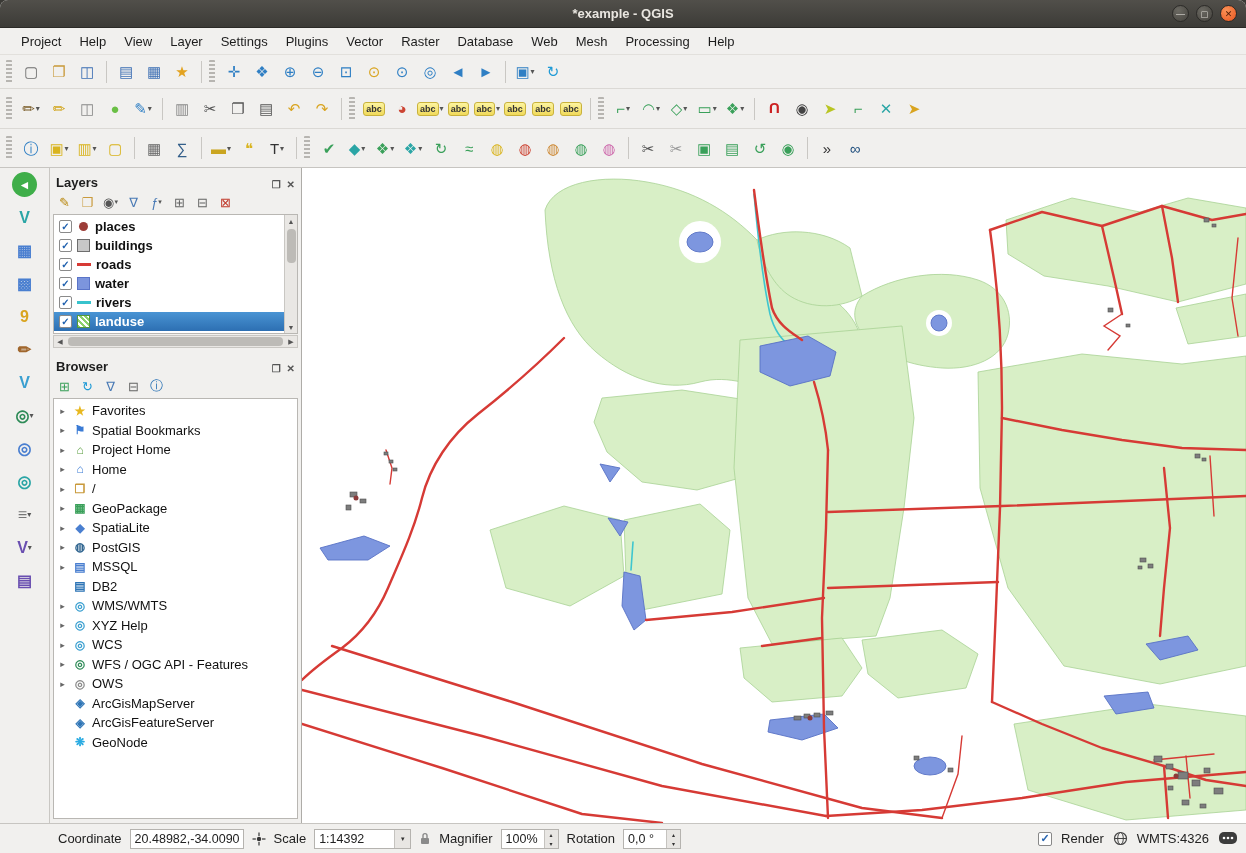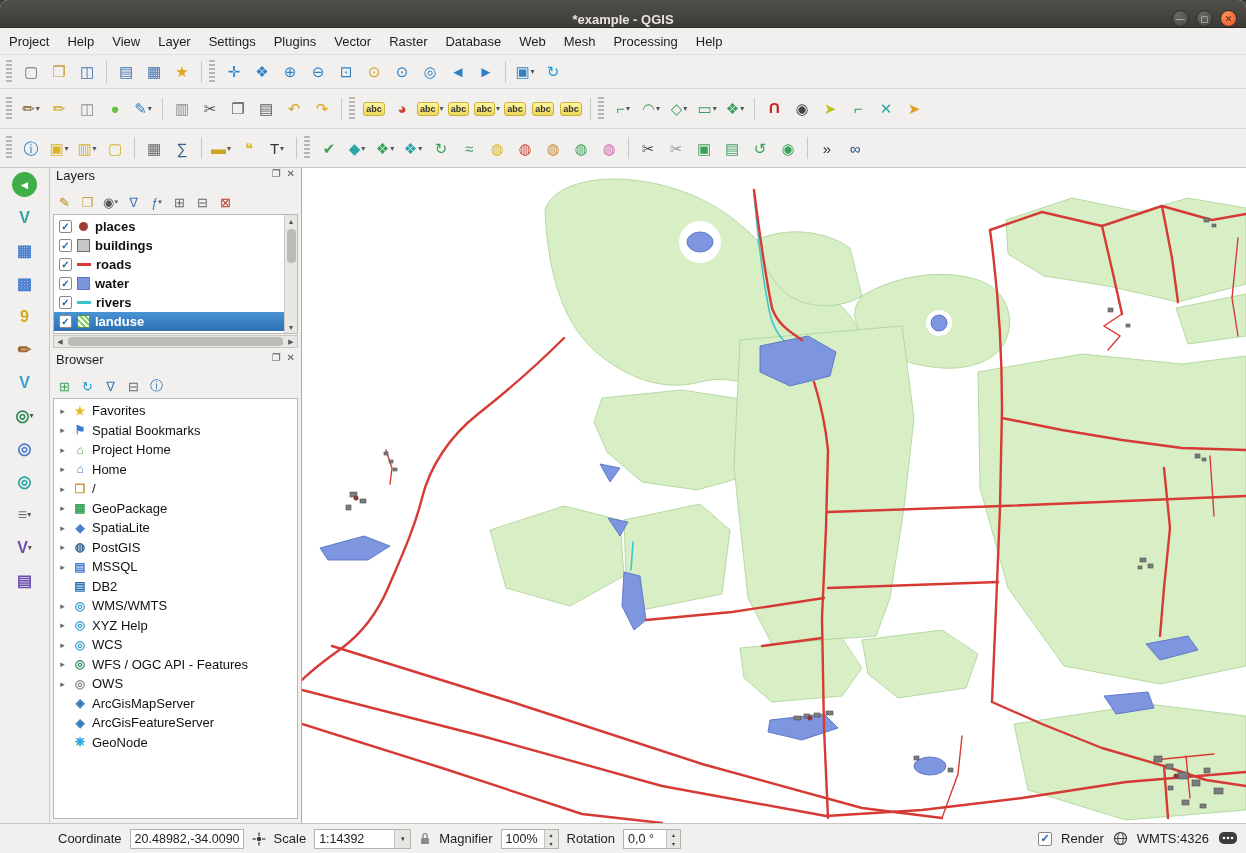--- a/index.html
+++ b/index.html
@@ -1,27 +1,27 @@
 <!DOCTYPE html>
 <html><head>
 <meta charset="utf-8">
 <style>
   *{margin:0;padding:0;box-sizing:border-box}
   html,body{width:1246px;height:853px;overflow:hidden;background:#3a3935;font-family:"Liberation Sans",sans-serif}
   .window{width:1246px;height:853px;display:flex;flex-direction:column;background:#f1f0ee;border-radius:8px 8px 0 0;overflow:hidden}
 
   
-  .titlebar{height:28px;flex:0 0 28px;background:linear-gradient(#514f4a,#3c3b37);display:flex;align-items:flex-end;position:relative;border-bottom:1px solid #2b2a27}
+  .titlebar{height:28px;flex:0 0 28px;background:linear-gradient(#514f4a,#3c3b37);display:flex;align-items:center;position:relative;border-bottom:1px solid #2b2a27}
   .titlebar .title{position:absolute;left:0;right:0;text-align:center;color:#e9e6e0;font-size:13px;font-weight:700}
   .winbtns{margin-left:auto;display:flex;gap:7px;padding-right:9px;z-index:2}
   .winbtn{width:17px;height:17px;border-radius:50%;display:flex;align-items:center;justify-content:center;font-size:9px;color:#d8d5cf;background:radial-gradient(circle at 35% 30%,#6b6962,#45433e);border:1px solid #2c2b28}
   .winbtn.close{background:radial-gradient(circle at 35% 30%,#fa9257,#e8551f);color:#4f1d07}
 
   
-  .menubar{height:26px;flex:0 0 26px;display:flex;align-items:center;background:#f1f0ee;font-size:13px;color:#1d1d1d}
+  .menubar{height:26px;flex:0 0 26px;display:flex;align-items:center;padding-left:12px;background:#f1f0ee;font-size:13px;color:#1d1d1d}
   .menu-item{padding:3px 9px;border-radius:3px;cursor:default}
 
   
   .toolbar{display:flex;align-items:center;background:#f1f0ee;padding-left:4px;flex:0 0 auto}
   #tb1{height:34px;border-top:1px solid #e2e0dc}
   #tb2{height:40px;border-top:1px solid #dbd9d5}
   #tb3{height:40px;border-top:1px solid #dbd9d5;border-bottom:1px solid #c7c5c1}
   .tb-btn{min-width:26px;height:26px;margin:0 1px;display:flex;align-items:center;justify-content:center;border-radius:3px;position:relative}
   .tb-btn .glyph{font-size:15px;line-height:1}
   .tb-btn .dd{font-size:8px;color:#555;margin-left:1px}
@@ -32,21 +32,21 @@
 
   
   .main{flex:1;display:flex;min-height:0}
   .leftstrip{width:50px;flex:0 0 50px;background:#f1f0ee;border-right:1px solid #c9c7c3;display:flex;flex-direction:column;align-items:center;padding-top:4px;gap:8px}
   .ls-btn{width:32px;height:25px;display:flex;align-items:center;justify-content:center}
   .ls-btn .glyph{font-size:16px;font-weight:700}
   .ls-btn .dd{font-size:8px;color:#555}
   .ls-circle{width:25px;height:25px;border-radius:50%;display:flex;align-items:center;justify-content:center;font-size:12px}
 
   .panels{width:252px;flex:0 0 252px;display:flex;flex-direction:column;background:#f1f0ee;border-right:1px solid #aeaca8}
-  .panel-header{height:22px;display:flex;align-items:flex-start;padding:0 6px;font-size:13px;font-weight:400;color:#1d1d1d}
+  .panel-header{height:22px;display:flex;align-items:flex-end;padding:0 6px;font-size:13px;font-weight:700;color:#1d1d1d}
   .panel-hbtns{margin-left:auto;display:flex;gap:6px;font-size:10px;color:#555}
   .panel-toolbar{height:24px;display:flex;align-items:center;padding:0 4px;gap:2px}
   .pt-btn{width:21px;height:20px;display:flex;align-items:center;justify-content:center;border-radius:3px}
   .pt-btn .glyph{font-size:13px}
   .pt-btn .dd{font-size:7px;color:#555}
 
   .layers-body{position:relative;height:120px;margin:0 3px;background:#fff;border:1px solid #b9b7b3;overflow:hidden}
   .layers-list{position:absolute;left:0;top:2px;right:13px}
   .layer-row{height:19px;display:flex;align-items:center;gap:5px;padding-left:5px;font-size:13px;font-weight:700;color:#111;white-space:nowrap}
   .layer-row.sel{background:linear-gradient(#4994d4,#2d6fb2);color:#fff}

